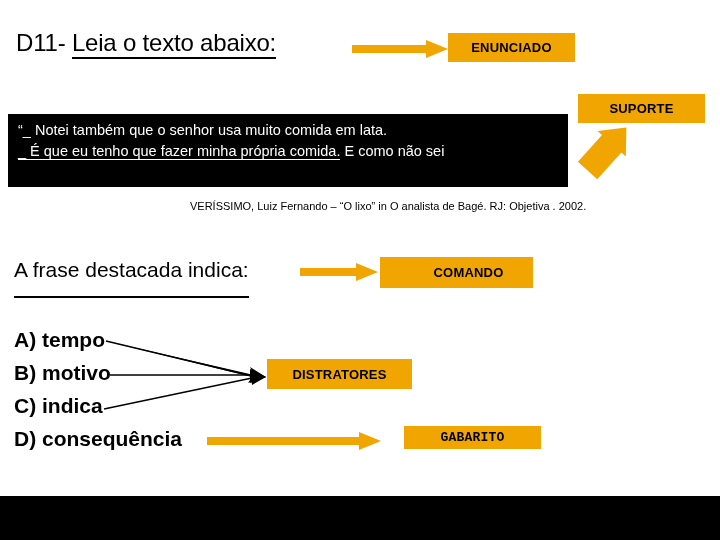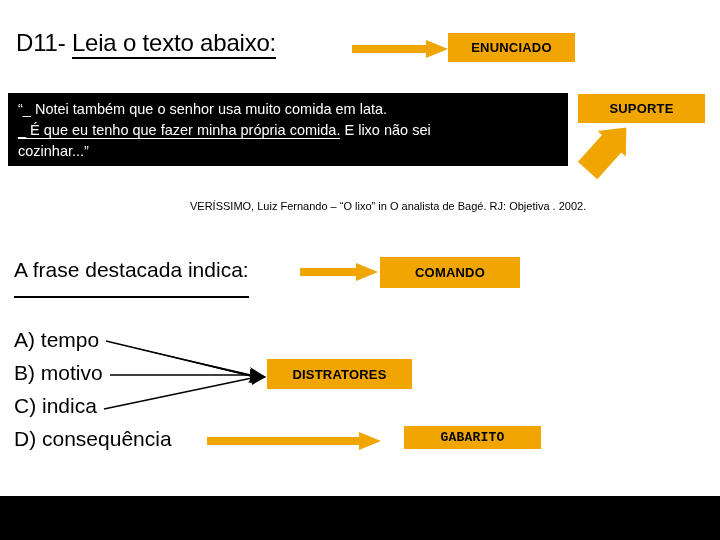--- a/index.html
+++ b/index.html
@@ -39,21 +39,21 @@
     white-space: nowrap;
   }
   .title .underlined {
     border-bottom: 2px solid #000;
     padding-bottom: 1px;
   }
   
   .textbox {
     position: absolute;
     left: 8px;
-    top: 77px;
+    top: 98px;
     width: 560px;
     height: 73px;
     background: #000000;
     color: #ffffff;
     font-size: 14.5px;
     line-height: 21px;
     padding: 6px 10px 0 10px;
     box-sizing: border-box;
   }
   .textbox .u {
@@ -85,20 +85,21 @@
   .alternatives {
     position: absolute;
     left: 14px;
     top: 307px;
     font-size: 21px;
     color: #000000;
     line-height: 33px;
   }
   .alternatives div {
     white-space: nowrap;
+    font-weight: bold;
   }
   
   .callout {
     position: absolute;
     background: #f0a500;
     color: #000000;
     font-weight: bold;
     font-size: 13px;
     display: flex;
     align-items: center;
@@ -106,21 +107,21 @@
     letter-spacing: 0.2px;
     white-space: nowrap;
   }
   #callout-enunciado {
     left: 448px; top: 17px; width: 127px; height: 29px;
   }
   #callout-suporte {
     left: 578px; top: 78px; width: 127px; height: 29px;
   }
   #callout-comando {
-    left: 380px; top: 241px; width: 140px; height: 31px;
+    left: 380px; top: 241px; width: 129px; height: 31px; padding-left: 24px;
   }
   #callout-distratores {
     left: 267px; top: 343px; width: 145px; height: 30px;
   }
   #callout-gabarito {
     left: 404px; top: 410px; width: 137px; height: 23px; font-family: Liberation Mono, monospace;
   }
   
   .arrow {
     position: absolute;
@@ -139,22 +140,21 @@
   <div class="arrow" style="left:352px; top:24px;">
     <svg width="98" height="18" viewBox="0 0 98 18">
       <path d="M0 5 L74 5 L74 0 L96 9 L74 18 L74 13 L0 13 Z" fill="#f0a500"></path>
     </svg>
   </div>
 
   <div class="callout" id="callout-enunciado">ENUNCIADO</div>
 
   <div class="textbox">
     <div>“_ Notei também que o senhor usa muito comida em lata.</div>
-    <div><span class="u">_ É que eu tenho que fazer minha própria comida.</span><span> E lixo não sei</span></div>
-    <div>cozinhar...”</div>
+    <div><span class="u">_ É que eu tenho que fazer minha própria comida.</span><span> E como não sei</span></div>
   </div>
 
   <div class="arrow" style="left:588px; top:104px;">
     <svg width="60" height="58" viewBox="0 0 60 58">
       <path d="M6 58 L6 22 L0 22 L19 0 L38 22 L32 22 L32 58 Z" fill="#f0a500" transform="rotate(42 19 29)"></path>
     </svg>
   </div>
 
   <div class="callout" id="callout-suporte">SUPORTE</div>
 

